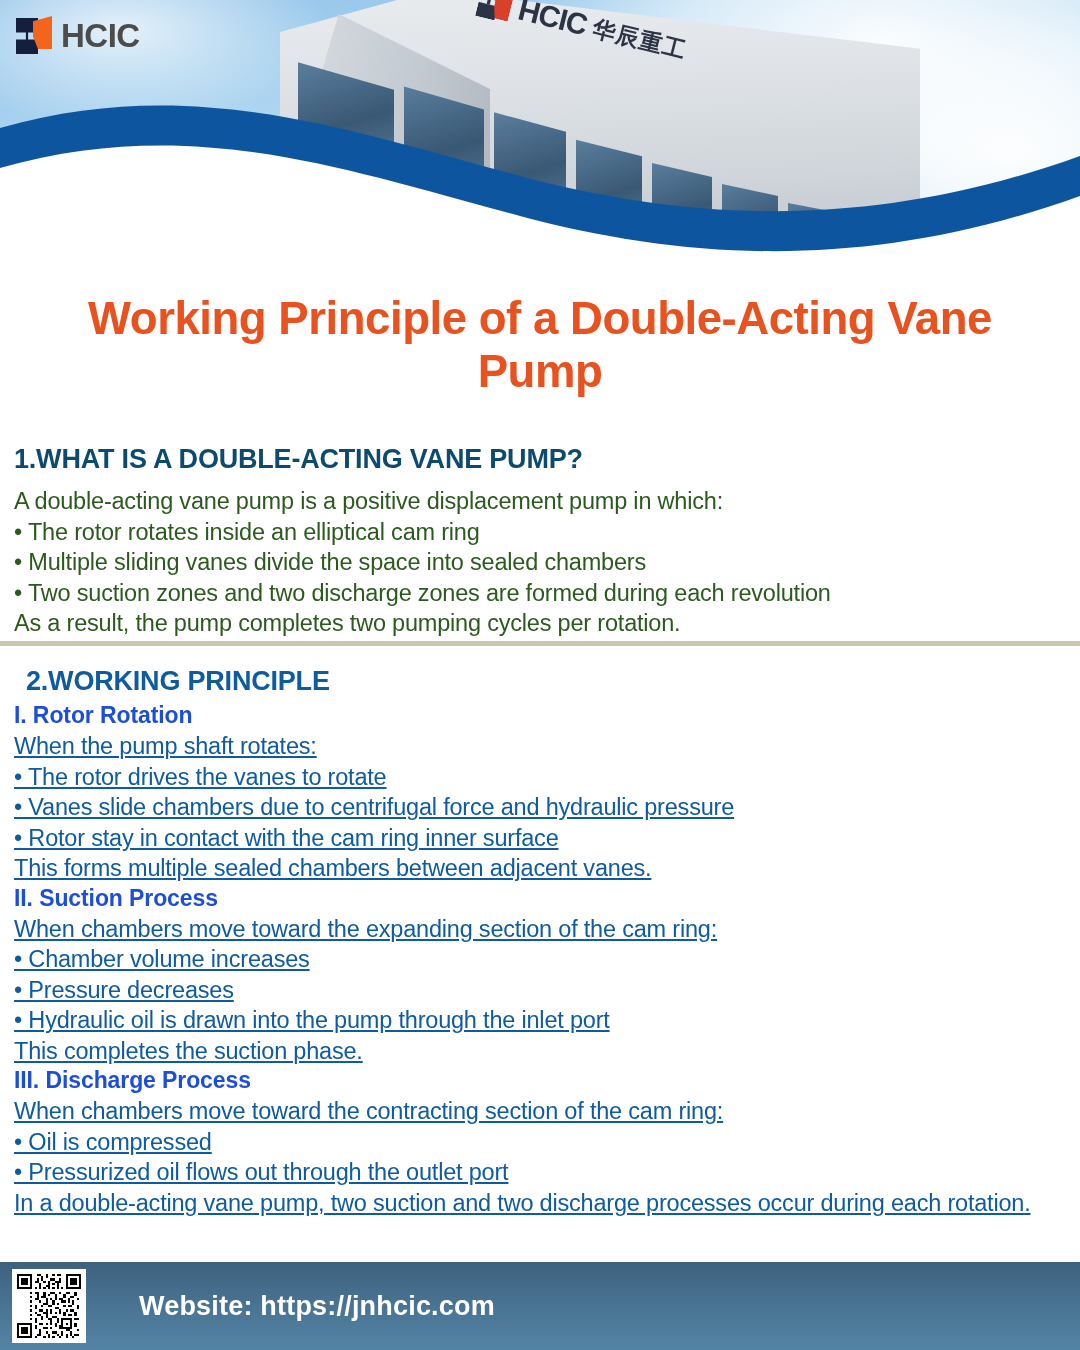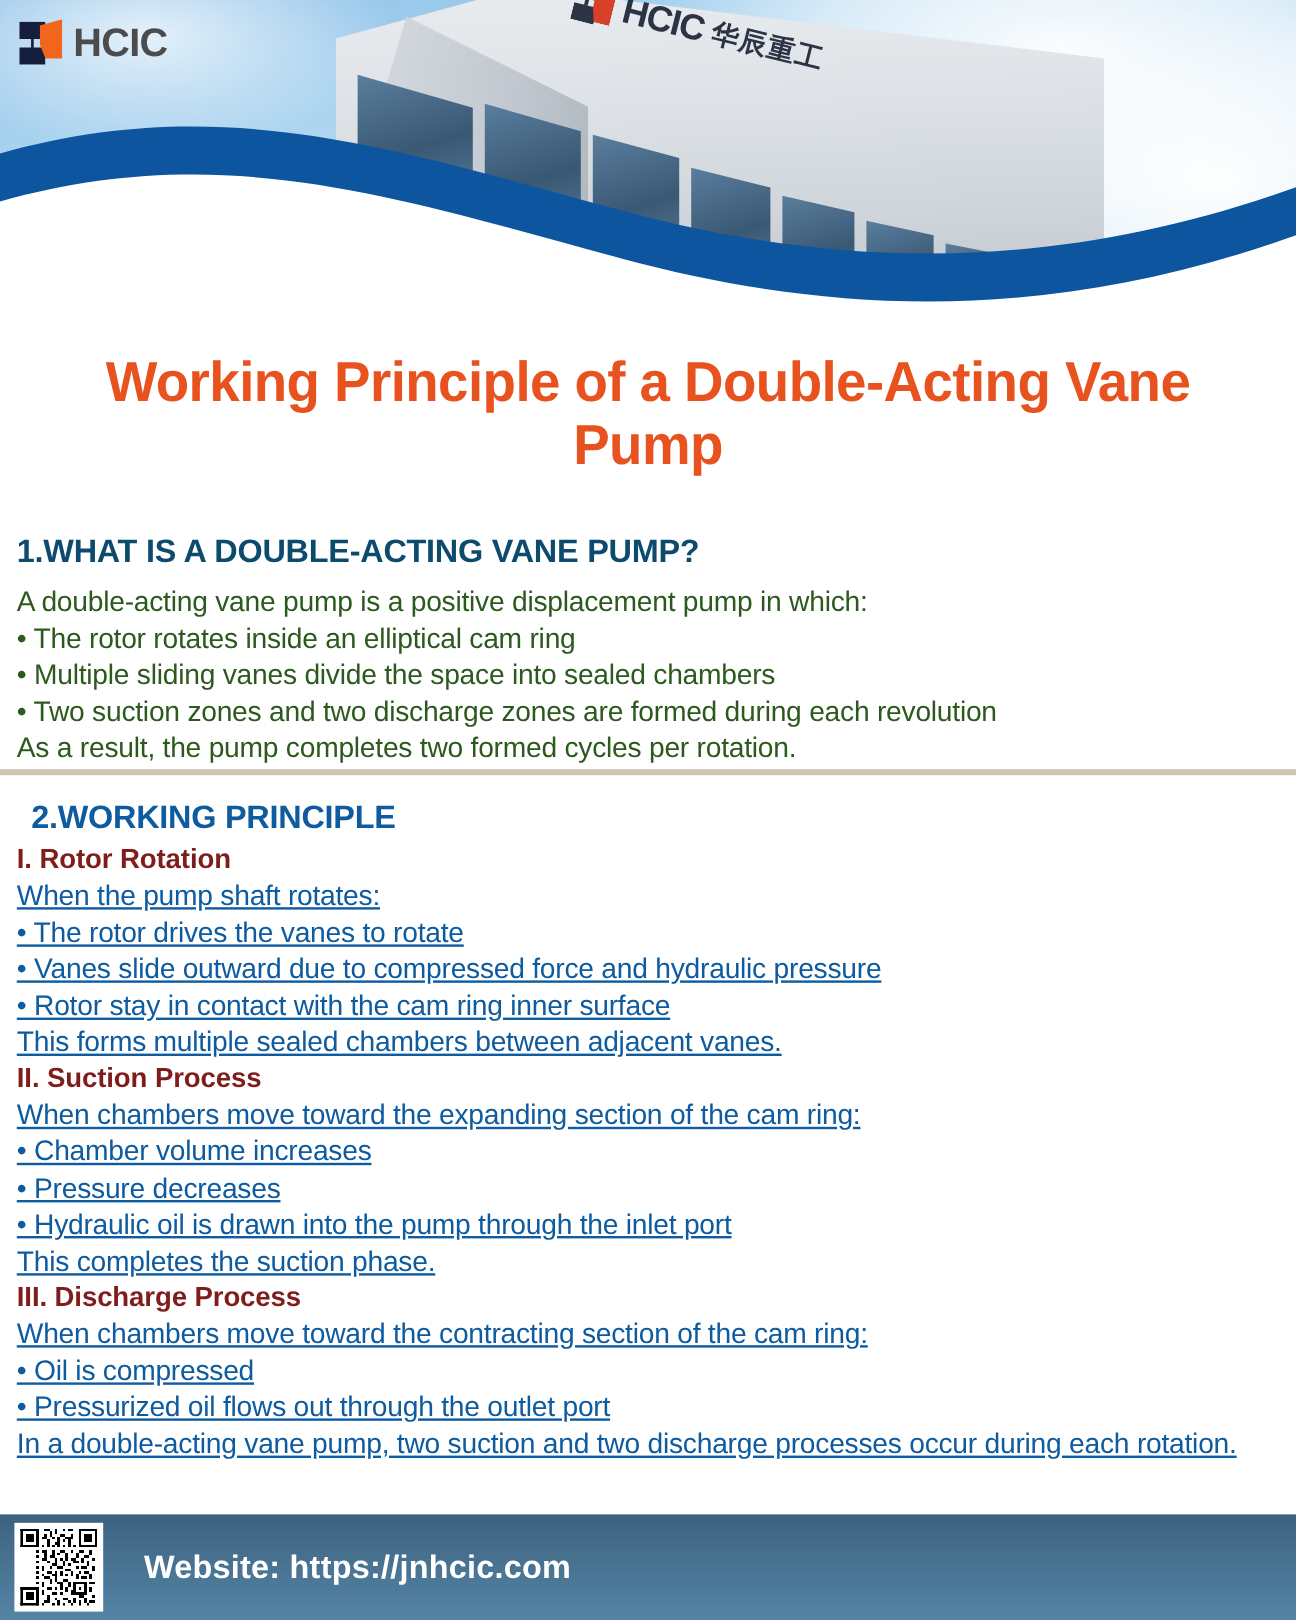--- a/index.html
+++ b/index.html
@@ -80,31 +80,31 @@
     color:#e8521e;letter-spacing:-0.5px;
     transform:scaleX(.97);transform-origin:50% 50%;
   }
 
   
   .sec{position:absolute;left:14px;width:1052px;}
   .sec1{top:444px;}
   .sec2{top:666px;}
   .h-green{font:700 27px/1.12 "Liberation Sans",sans-serif;color:#0c4a6e;margin:0 0 12px 0;letter-spacing:-0.2px;}
   .h-blue{font:700 27px/1.12 "Liberation Sans",sans-serif;color:#0e5ba0;margin:0 0 5px 12px;letter-spacing:-0.2px;}
-  .sub-blue{font:700 23px/1.30 "Liberation Sans",sans-serif;color:#7f1d1d;margin:0;letter-spacing:-0.1px;}
+  .sub-blue{font:700 23px/1.30 "Liberation Sans",sans-serif;color:#1d4ed8;margin:0;letter-spacing:-0.1px;}
   .body-green{font:400 23.5px/1.30 "Liberation Sans",sans-serif;color:#2c5a1e;margin:0;letter-spacing:-0.2px;}
   .body-blue{font:400 23.5px/1.30 "Liberation Sans",sans-serif;color:#0e5ba0;margin:0;letter-spacing:-0.2px;text-decoration:underline;}
 
   .divider{position:absolute;left:0;top:641px;width:1080px;height:5px;background:#cdc5ae;}
 
   
   .footer{
     position:absolute;left:0;bottom:0;width:1080px;height:88px;
     background:linear-gradient(180deg,#3d617f 0%, #47708f 40%, #5484a5 100%);
-    display:flex;align-items:center;
+    display:flex;align-items:center;gap:19px;
   }
   .qr{width:74px;height:74px;margin-left:12px;background:#fff;padding:5px;box-sizing:border-box;flex:none;}
   .qr svg{display:block;width:100%;height:100%;}
   .site{margin-left:34px;font:700 27px/1 "Liberation Sans",sans-serif;color:#ffffff;letter-spacing:.2px;}
 </style>
 </head>
 <body>
 
 <div class="page">
 
@@ -148,33 +148,33 @@
   </div>
 
   <div class="title">Working Principle of a Double-Acting Vane Pump</div>
 
   <div class="sec sec1">
     <div class="h-green">1.WHAT IS A DOUBLE-ACTING VANE PUMP?</div>
     <p class="body-green">A double-acting vane pump is a positive displacement pump in which:</p>
     <p class="body-green">• The rotor rotates inside an elliptical cam ring</p>
     <p class="body-green">• Multiple sliding vanes divide the space into sealed chambers</p>
     <p class="body-green">• Two suction zones and two discharge zones are formed during each revolution</p>
-    <p class="body-green">As a result, the pump completes two formed cycles per rotation.</p>
+    <p class="body-green">As a result, the pump completes two pumping cycles per rotation.</p>
   </div>
 
   <div class="divider"></div>
 
   <div class="sec sec2">
     <div class="h-blue">2.WORKING PRINCIPLE</div>
 
     <div>
       <p class="sub-blue">I.  Rotor Rotation</p>
       <p class="body-blue">When the pump shaft rotates:</p>
       <p class="body-blue">• The rotor drives the vanes to rotate</p>
-      <p class="body-blue">• Vanes slide outward due to compressed force and hydraulic pressure</p>
+      <p class="body-blue">• Vanes slide chambers due to centrifugal force and hydraulic pressure</p>
       <p class="body-blue">• Rotor stay in contact with the cam ring inner surface</p>
       <p class="body-blue">This forms multiple sealed chambers between adjacent vanes.</p>
     </div>
 
     <div>
       <p class="sub-blue">II. Suction Process</p>
       <p class="body-blue">When chambers move toward the expanding section of the cam ring:</p>
       <p class="body-blue">• Chamber volume increases</p>
       <p class="body-blue">• Pressure decreases</p>
       <p class="body-blue">• Hydraulic oil is drawn into the pump through the inlet port</p>

